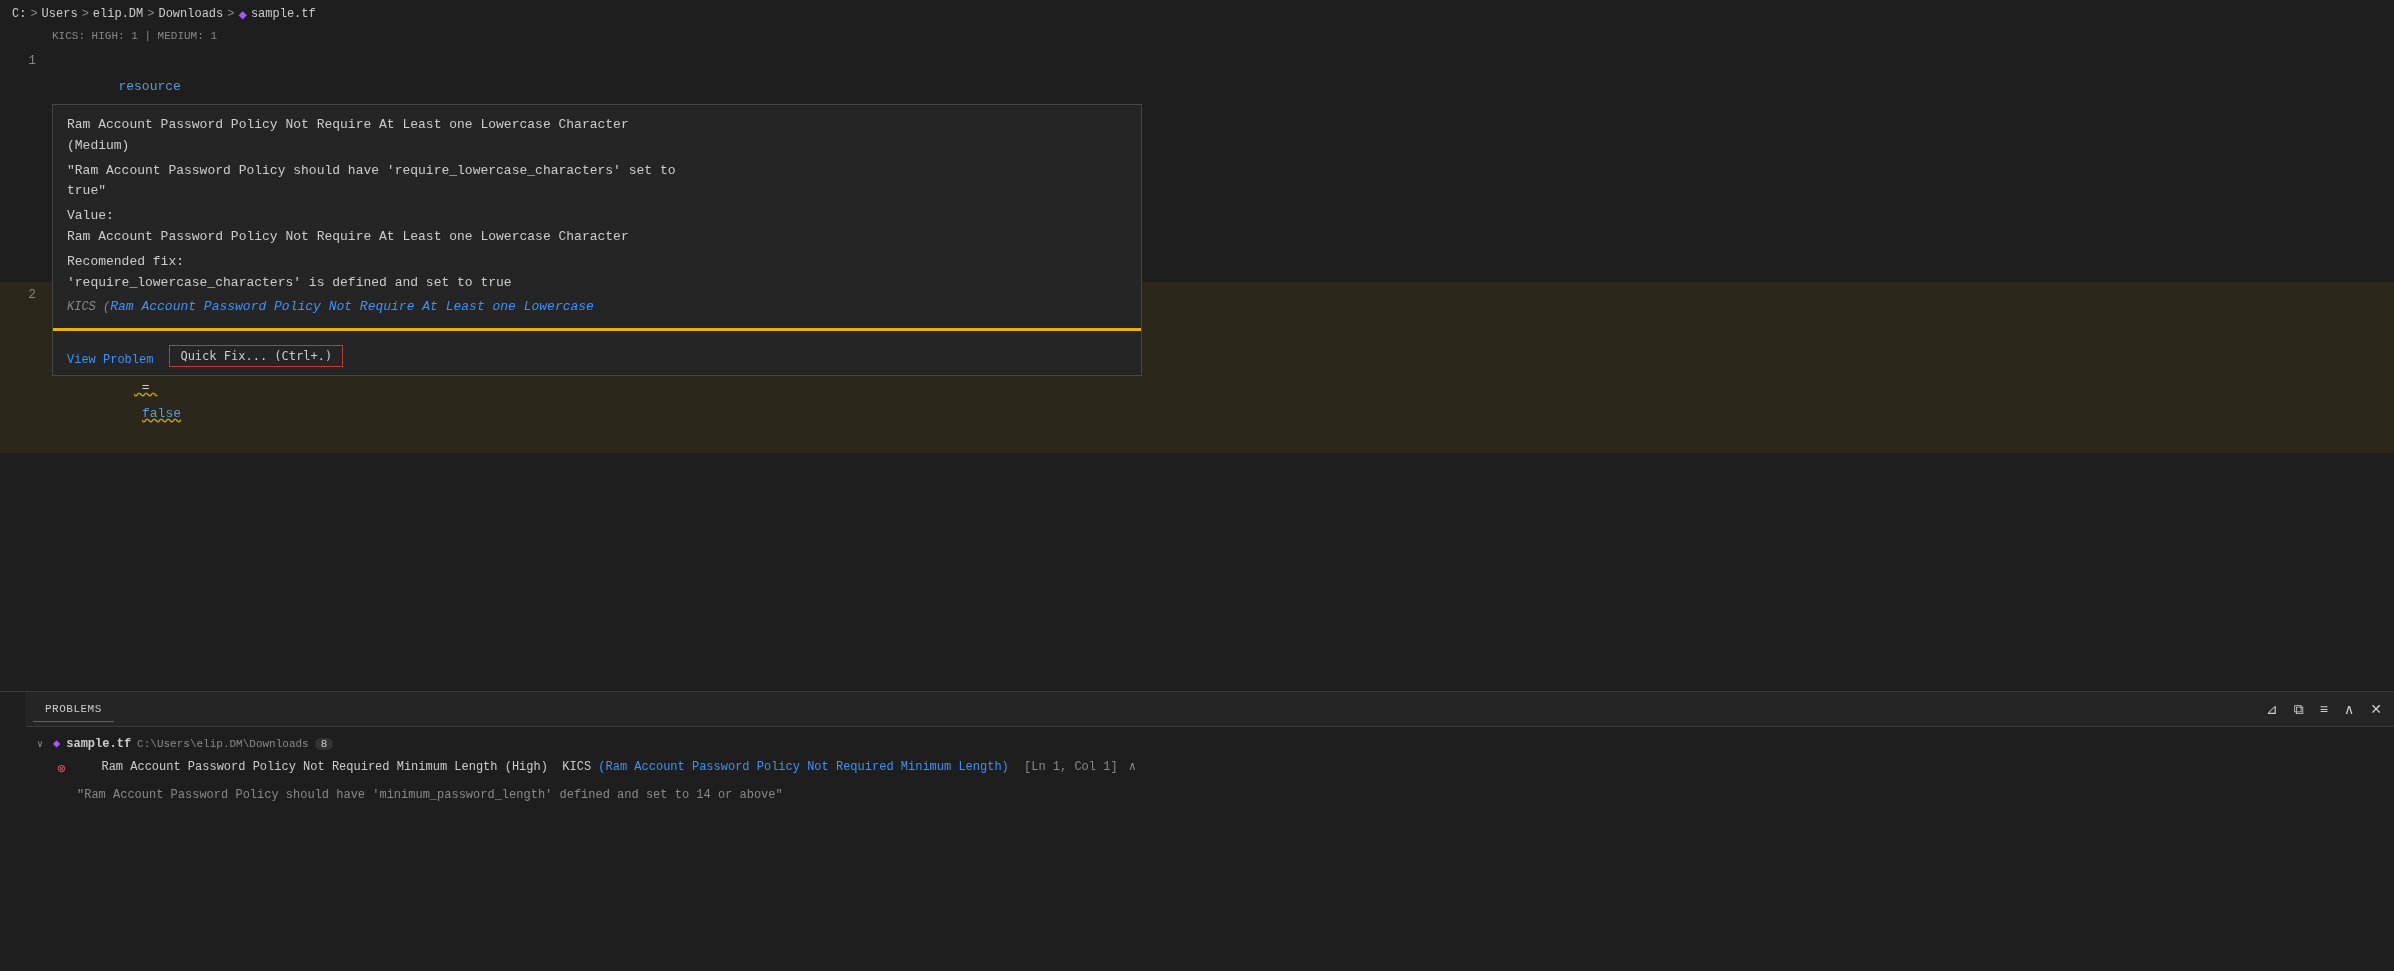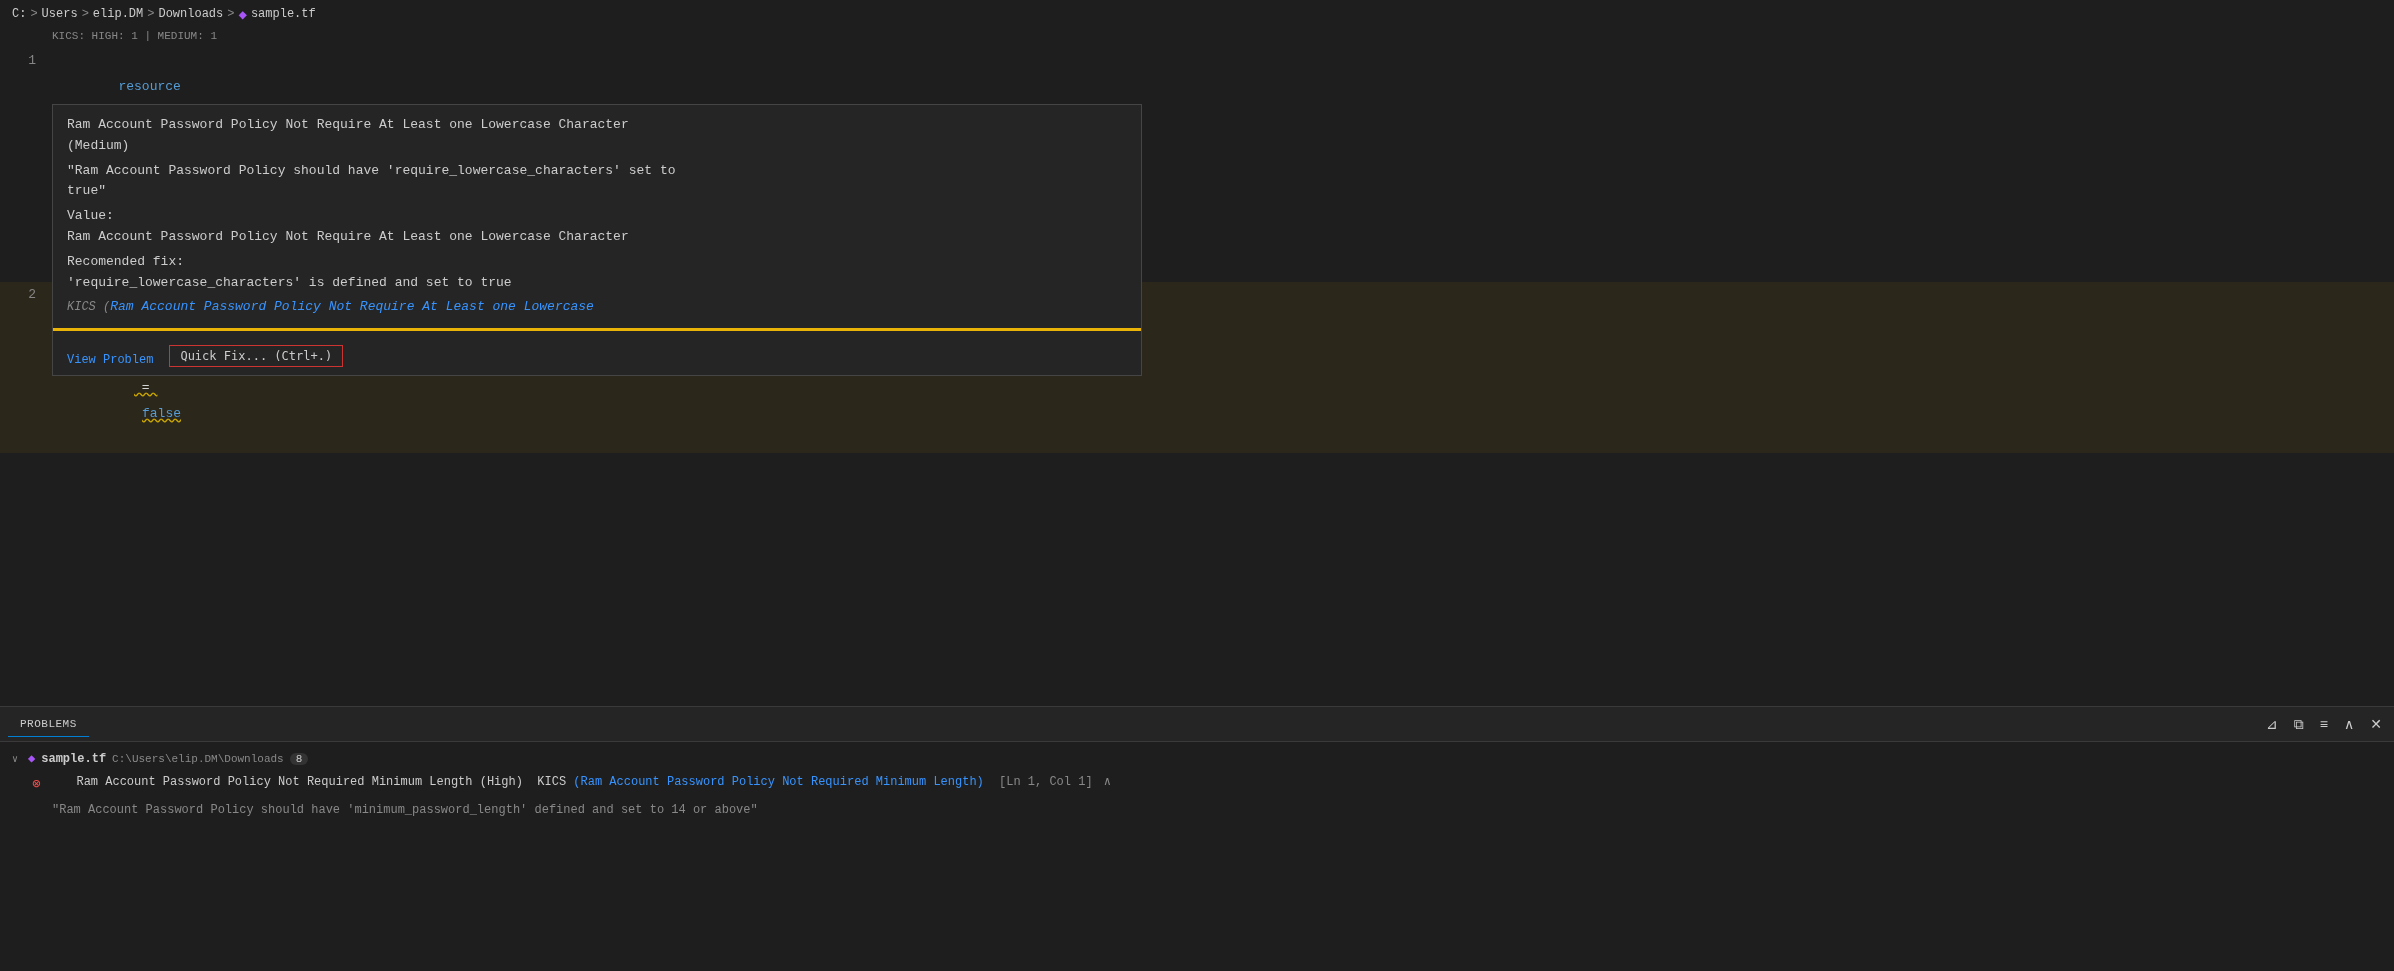--- a/index.html
+++ b/index.html
@@ -139,26 +139,27 @@
     
     .inline-kics {
       color: #888;
       font-size: 12px;
       font-style: italic;
     }
 
     
     .bottom-panel {
       position: absolute;
-      bottom: 13px;
+      bottom: 0;
       left: 0;
       right: 0;
-      height: 252px;
+      height: 280px;
       background: #1e1e1e;
       border-top: 1px solid #3a3a3a;
+      padding-left: 25px;
     }
 
     .panel-tabs {
       display: flex;
       align-items: center;
       height: 35px;
       background: #252526;
       border-bottom: 1px solid #3a3a3a;
       padding: 0 8px;
     }

